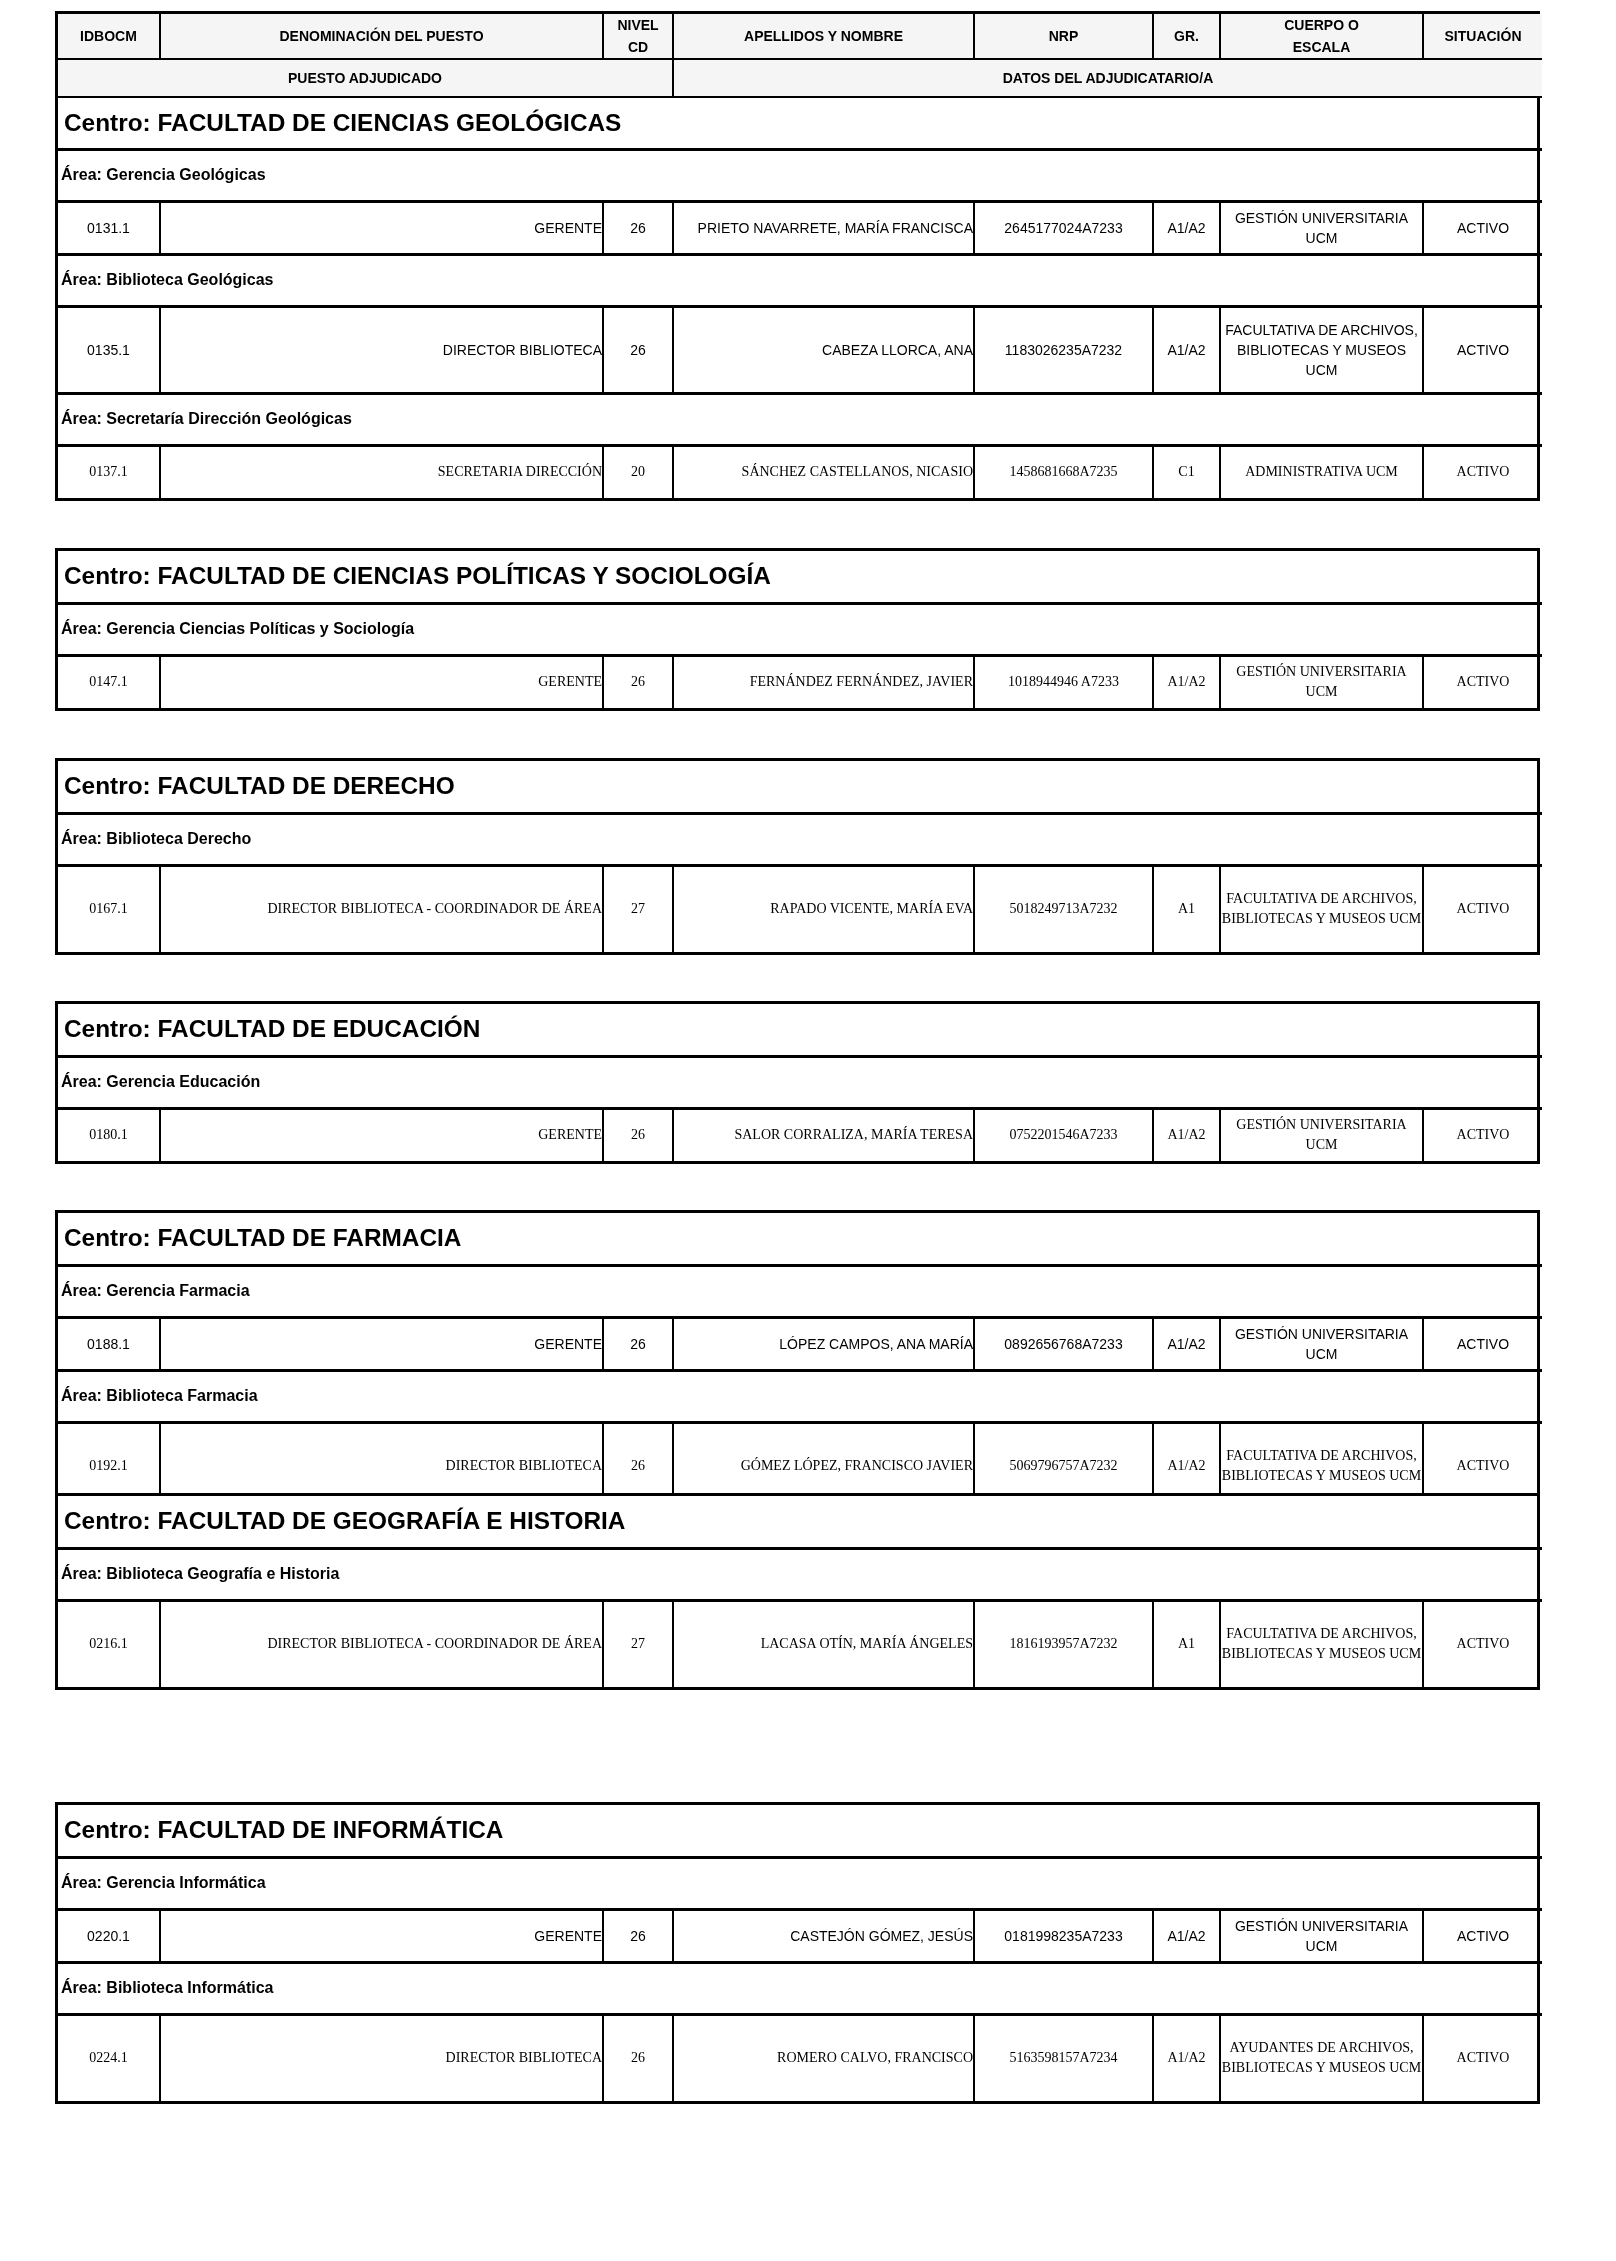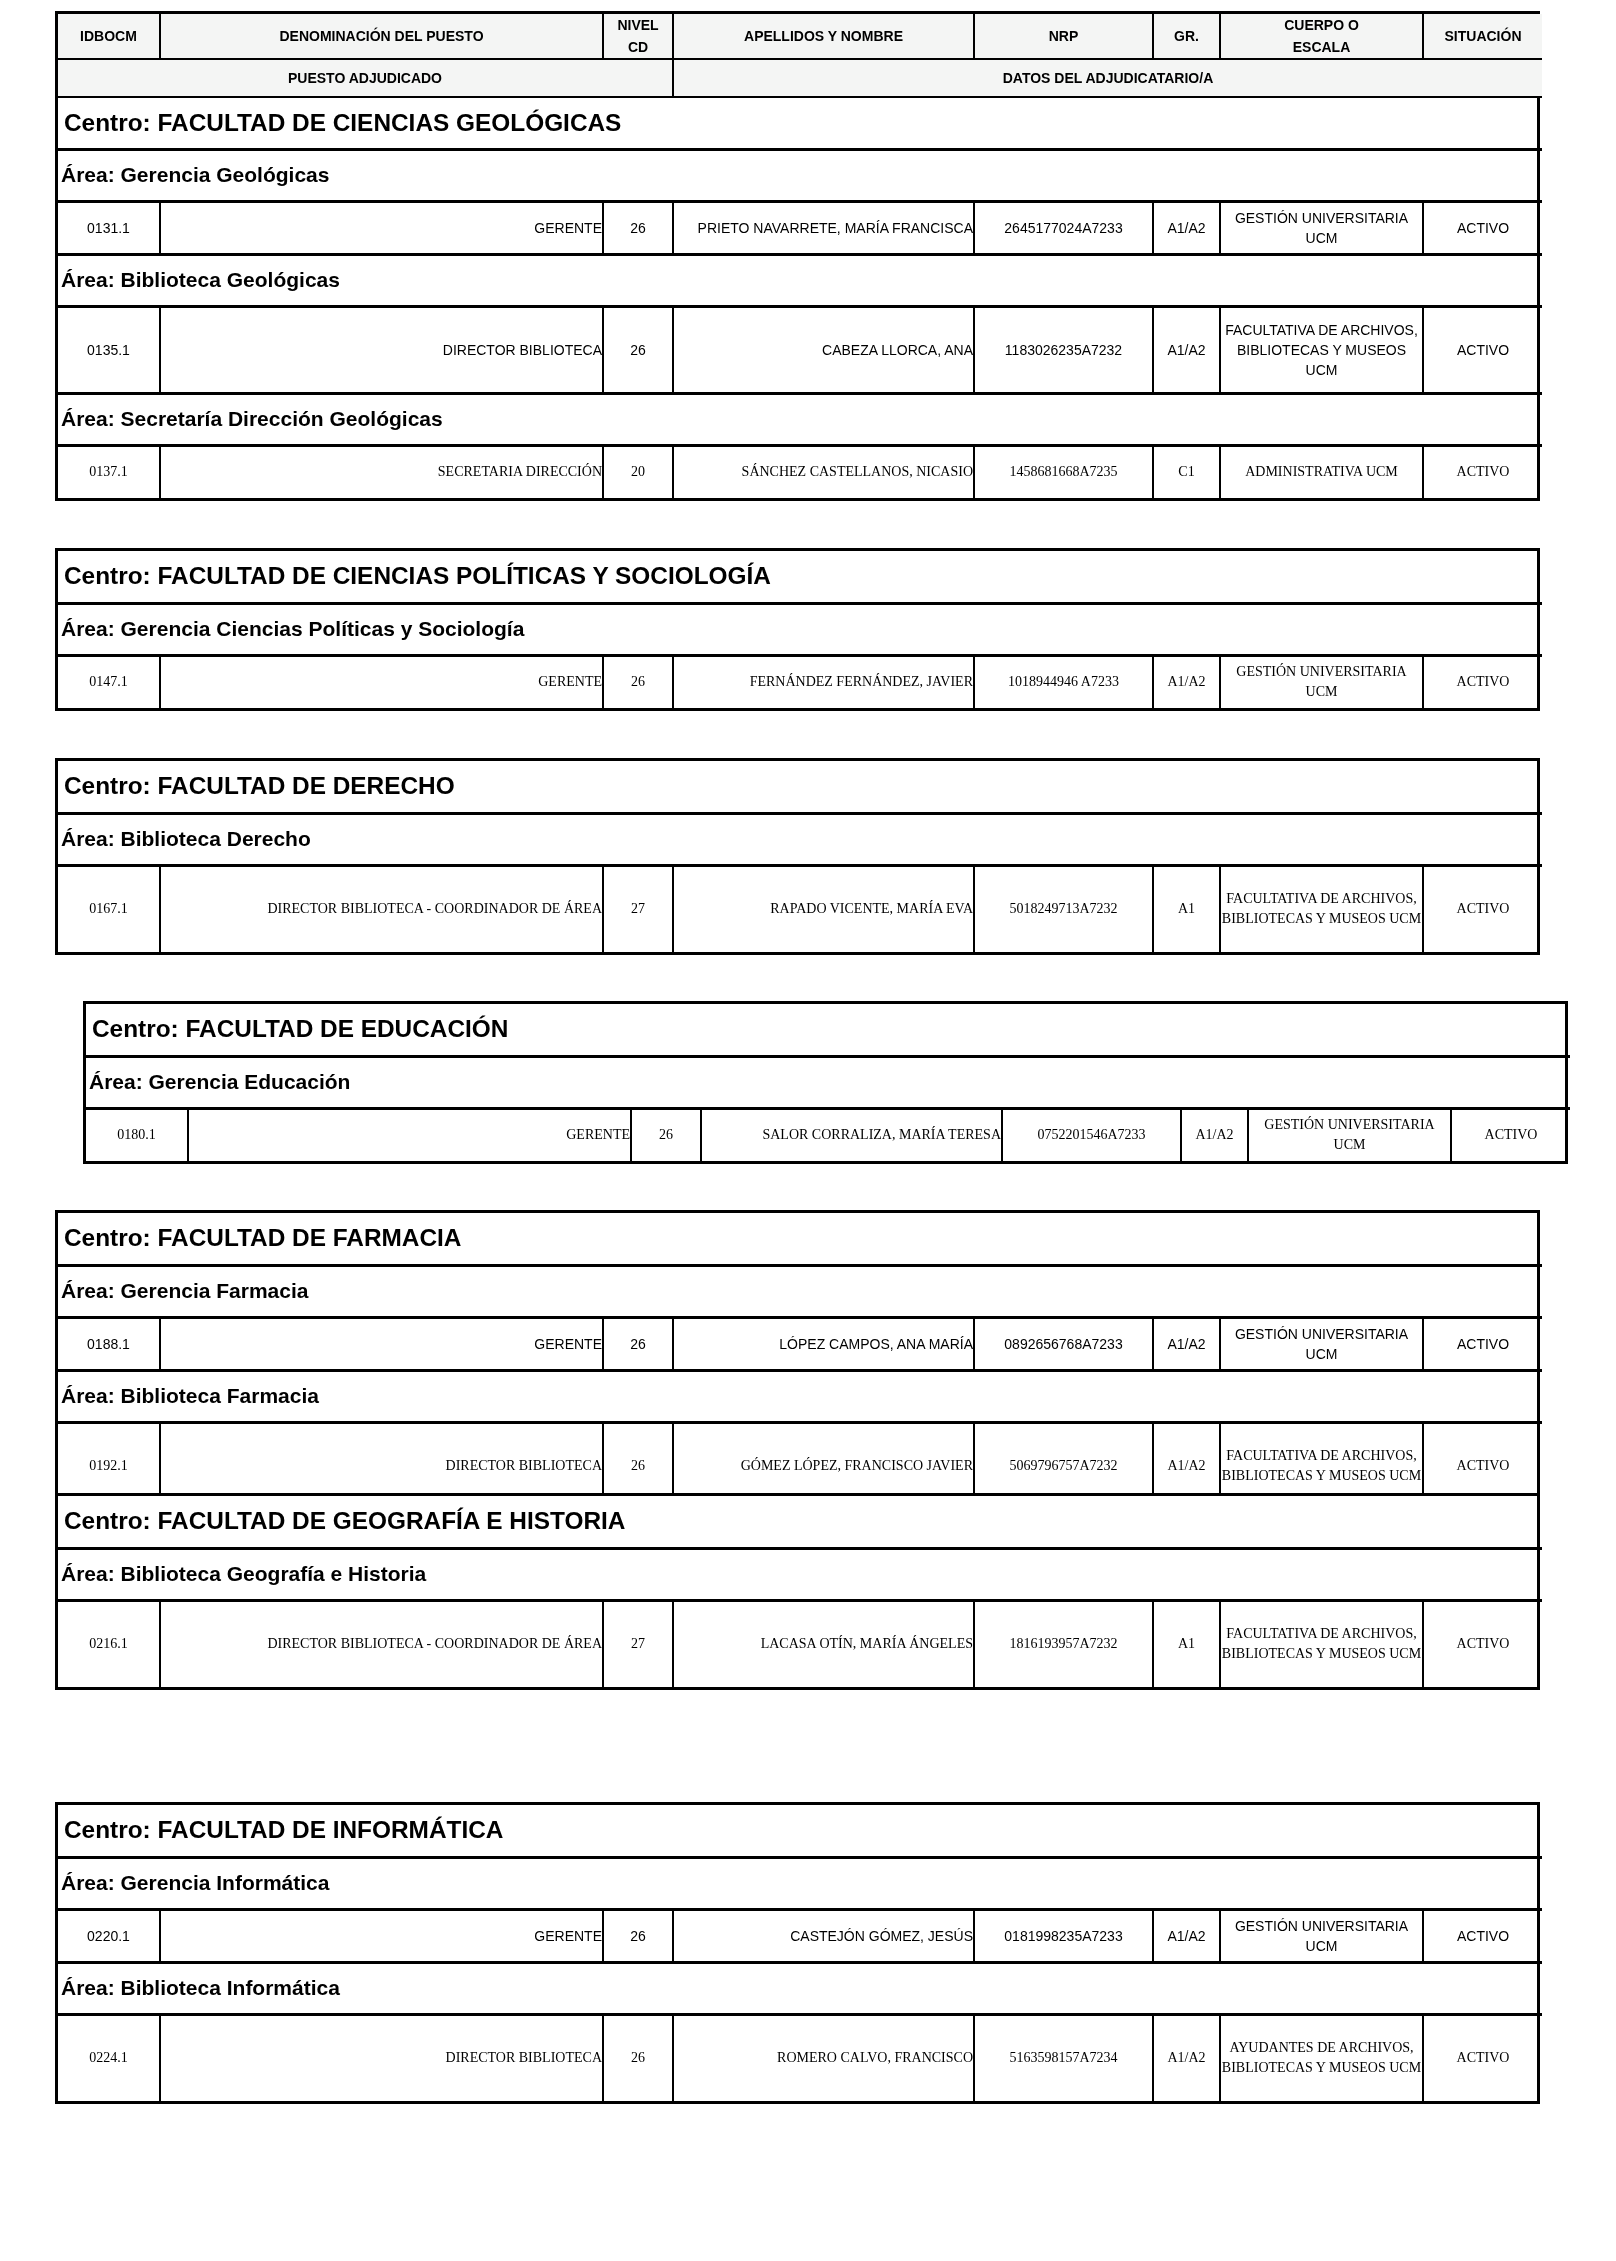--- a/index.html
+++ b/index.html
@@ -8,21 +8,21 @@
   table { border-collapse: collapse; width: 100%; table-layout: fixed; }
   td, th { border: 2.2px solid #000; padding: 0; box-sizing: border-box; }
   tr:first-child > td, tr:first-child > th { border-top: none; }
   td:first-child, th:first-child { border-left: none; }
   td:last-child, th:last-child { border-right: none; }
   tr:last-child > td { border-bottom: none; font-family: Liberation Serif, serif; }
   .hdr th { background: #f4f5f4; font-weight: bold; font-size: 14px; text-align: center; line-height: 22px; }
   .hdr-top th { height: 38px; }
   .hdr-cols th { height: 41px; border-top-width: 3.7px; }
   .centro td { height: 52px; font-weight: bold; font-size: 24.4px; padding-left: 6px; text-align: left; border-top-width: 3.7px; }
-  .area td { height: 52px; font-weight: bold; font-size: 21px; padding-left: 3px; text-align: left; border-top-width: 3.7px; }
+  .area td { height: 52px; font-weight: bold; font-size: 16px; padding-left: 3px; text-align: left; border-top-width: 3.7px; }
   .row td { font-size: 14px; line-height: 20px; border-top-width: 3.7px; }
   .row.h1 td { height: 53px; }
   .row.h3 td { height: 87px; }
   .c { text-align: center; }
   .l { text-align: right; padding-left: 16px; }
 </style>
 </head>
 <body>
 
 <div class="block" style="top:11px;">
@@ -157,21 +157,21 @@
         <td class="c">27</td>
         <td class="l">RAPADO VICENTE, MARÍA EVA</td>
         <td class="c">5018249713A7232</td>
         <td class="c">A1</td>
         <td class="c">FACULTATIVA DE ARCHIVOS, BIBLIOTECAS Y MUSEOS UCM</td>
         <td class="c">ACTIVO</td>
       </tr>
       </tbody>
     </table>
 </div>
-<div class="block" style="top:1001px;margin-left:28px;">
+<div class="block" style="top:1001px;">
   <table>
   <colgroup>
     <col style="width:102px">
         <col style="width:443px">
         <col style="width:70px">
         <col style="width:301px">
     <col style="width:179px">
         <col style="width:67px">
         <col style="width:203px">
         <col style="width:119px">

